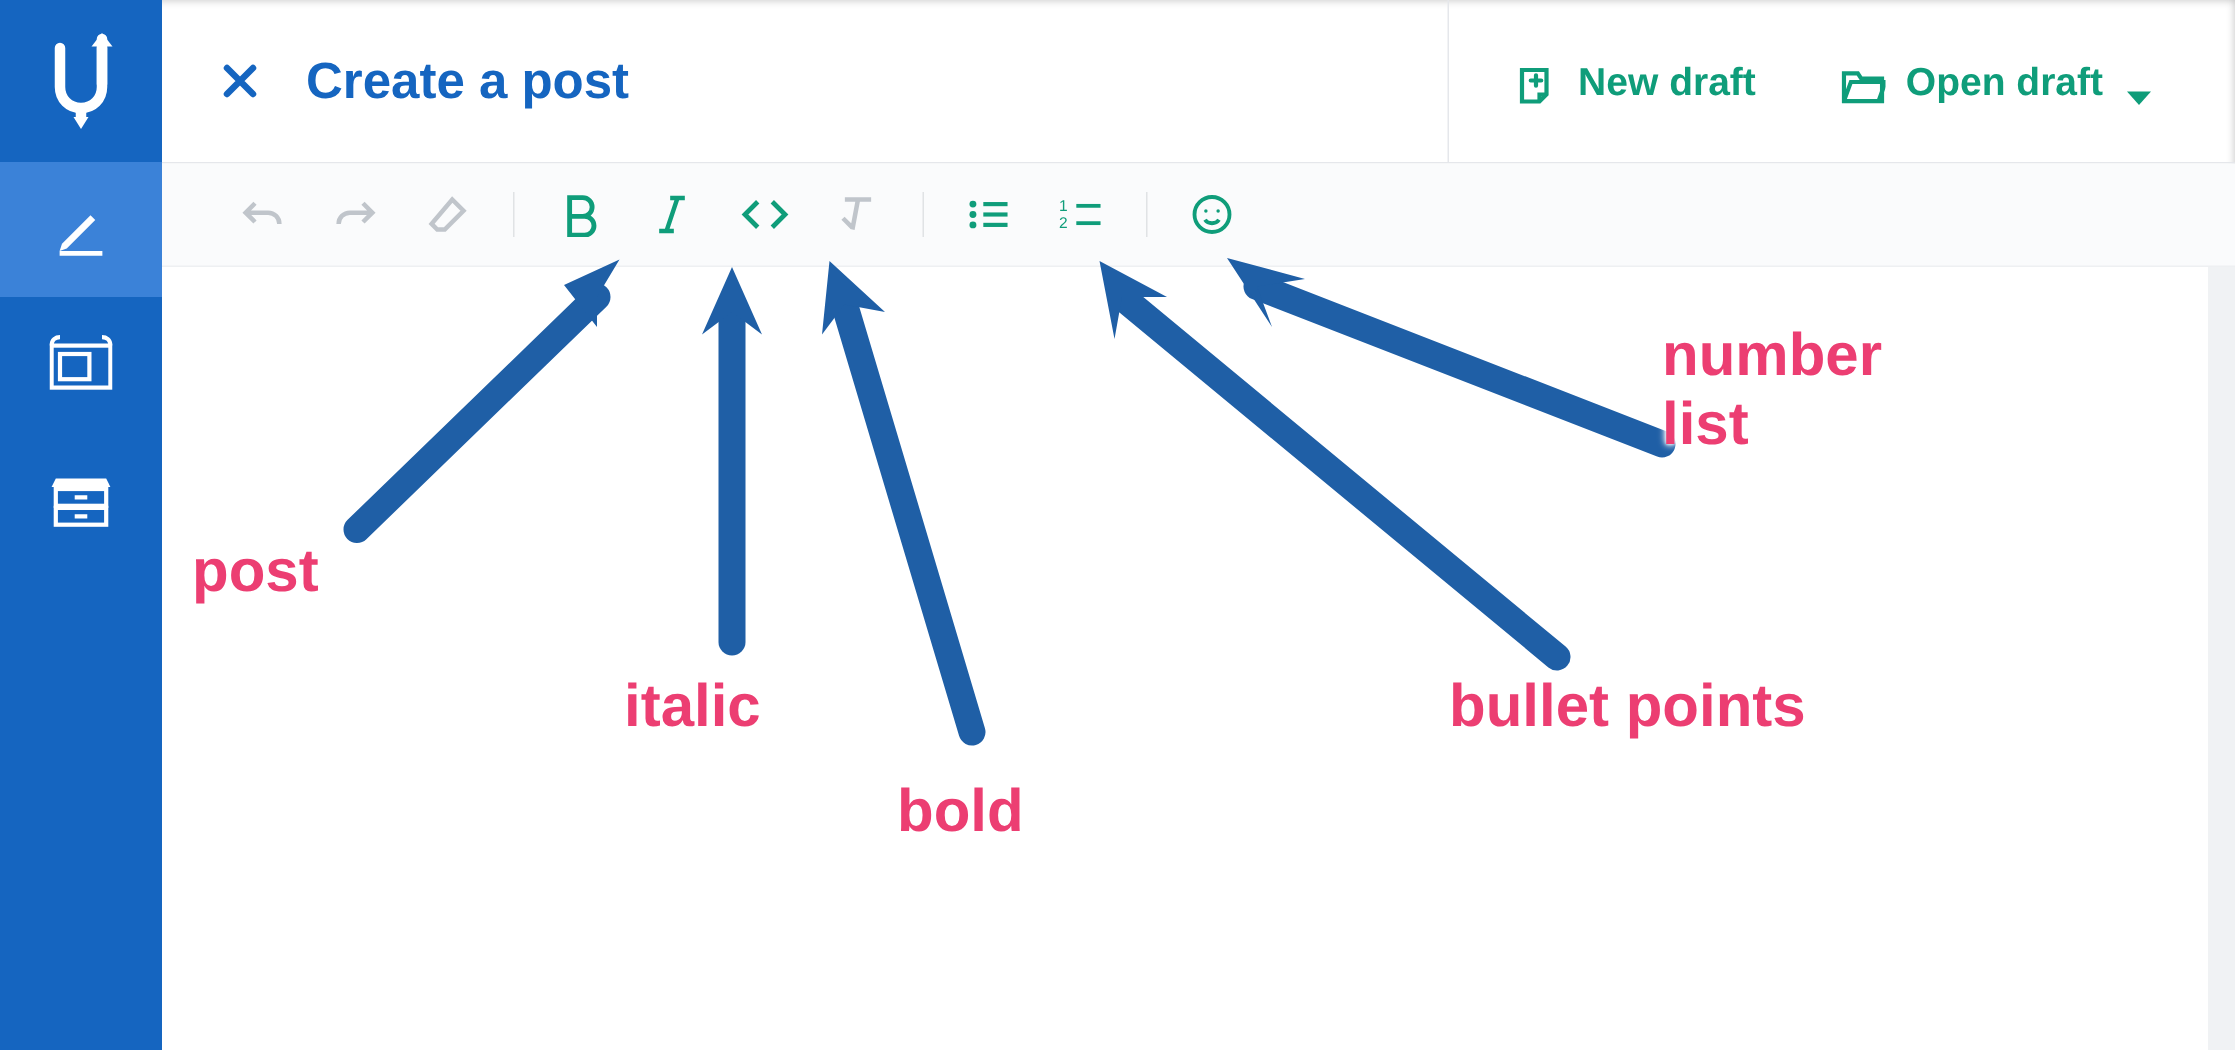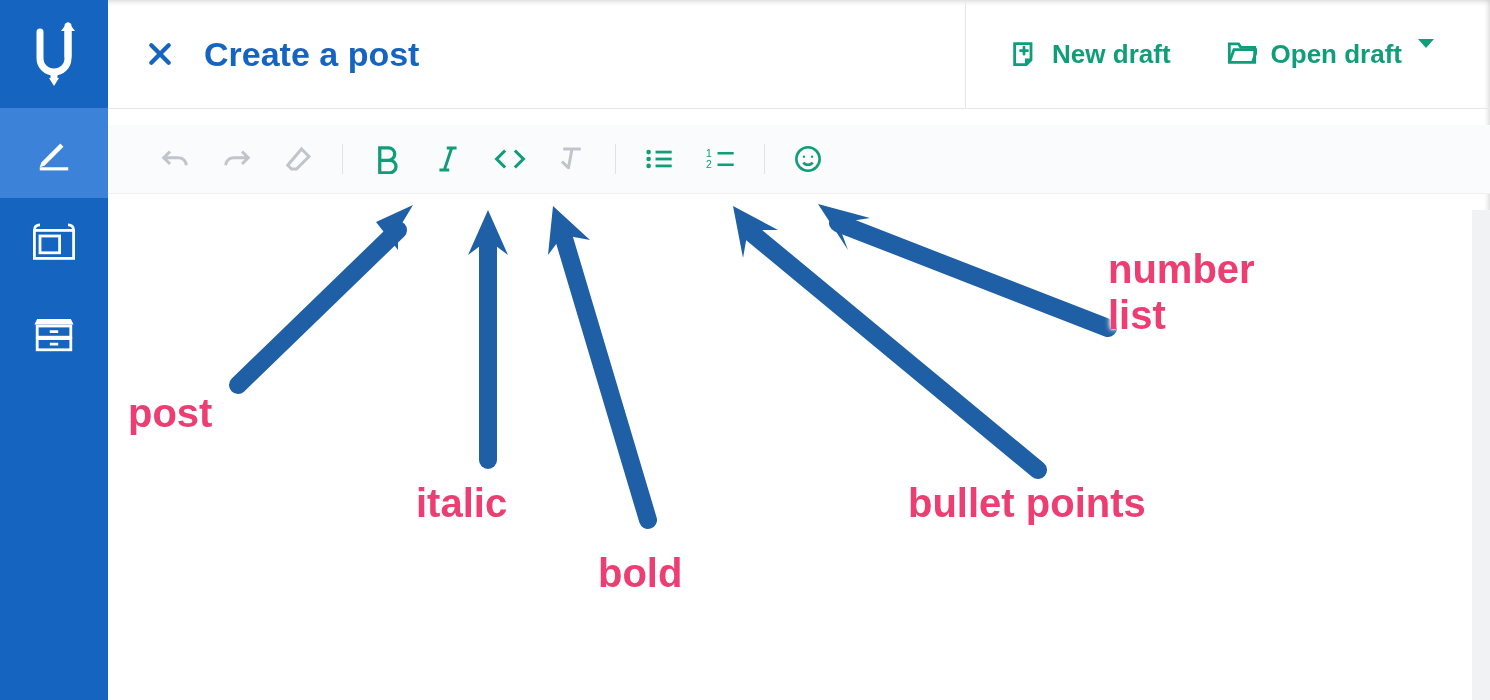--- a/index.html
+++ b/index.html
@@ -4,27 +4,27 @@
 <style>
   html,body{margin:0;padding:0;width:1490px;height:700px;font-family:-apple-system,BlinkMacSystemFont,"Segoe UI",Helvetica,Arial,sans-serif;background:#fff;overflow:hidden;}
   .shell{display:flex;width:100%;height:100%;box-shadow:0 0 6px rgba(0,0,0,.25) inset;}
   
   .sidebar{width:108px;background:#1565c0;display:flex;flex-direction:column;align-items:center;}
   .sidebar .logo{width:100%;height:108px;display:flex;align-items:center;justify-content:center;}
   .sidebar .nav-item{width:100%;height:90px;display:flex;align-items:center;justify-content:center;cursor:pointer;}
   .sidebar .nav-item.active{background:#3b82d8;}
   .sidebar svg{fill:#fff;}
   
-  .main{flex:1;display:flex;flex-direction:column;position:relative;gap:16px;}
+  .main{flex:1;display:flex;flex-direction:column;position:relative;}
   .header{height:108px;display:flex;align-items:center;border-bottom:1px solid #e5e7eb;}
   .header-left{display:flex;align-items:center;gap:28px;padding-left:36px;}
   .close-btn{width:32px;height:32px;display:flex;align-items:center;justify-content:center;cursor:pointer;}
   .page-title{font-size:34px;font-weight:700;color:#1565c0;}
   .header-right{margin-left:auto;display:flex;align-items:center;gap:56px;padding-right:56px;border-left:1px solid #e5e7eb;height:100%;padding-left:44px;}
-  .hdr-action{display:flex;align-items:flex-start;gap:14px;color:#0f9d7a;font-size:26px;font-weight:700;cursor:pointer;}
+  .hdr-action{display:flex;align-items:flex-end;gap:14px;color:#0f9d7a;font-size:26px;font-weight:700;cursor:pointer;}
   .hdr-action svg{stroke:#0f9d7a;}
   .caret-down{width:0;height:0;border-left:8px solid transparent;border-right:8px solid transparent;border-top:9px solid #0f9d7a;margin-left:2px;}
   
   .toolbar{height:68px;display:flex;align-items:center;padding-left:36px;border-bottom:1px solid #eef0f2;background:#fafbfc;}
   .tb-btn{width:62px;height:48px;display:flex;align-items:center;justify-content:center;cursor:pointer;border-radius:4px;}
   .tb-sep{width:1px;height:30px;background:#d4d8dc;margin:0 12px;opacity:.7;}
   .tb-btn.dis svg{stroke:#c0c5cb;fill:none;}
   .tb-btn.on svg{stroke:#0f9d7a;fill:none;}
   
   .canvas{flex:1;position:relative;background:#fff;}
@@ -201,18 +201,18 @@
       <div class="arrow" style="left:670px;top:-12px;">
         <svg width="360" height="170">
             <path d="M330 130 L60 25"></path>
             <polygon class="head" points="60,25 92,20 40,6 70,52"></polygon>
           </svg>
       </div>
 
       <div class="ann" style="left:20px; top:180px;">post</div>
       <div class="ann" style="left:260px;top:270px;margin-left:48px;">italic</div>
       <div class="ann" style="left:490px;top:340px;">bold</div>
-      <div class="ann" style="left:800px;top:270px;">bullet points</div>
+      <div class="ann" style="left:858px;top:270px;">bullet points</div>
       <div class="ann" style="left:1000px;top:36px;">number
 list</div>
     </div>
   </div>
 </div>
 
 </body></html>

